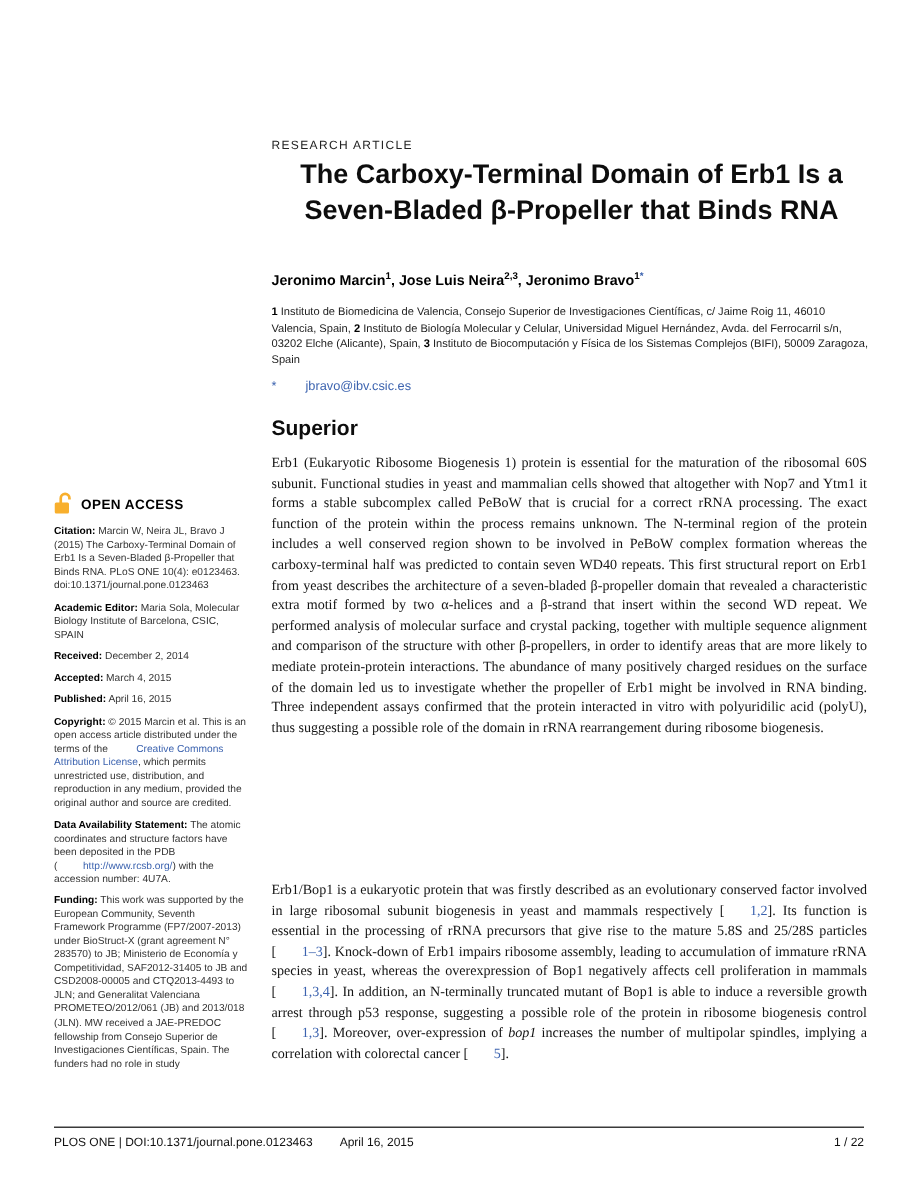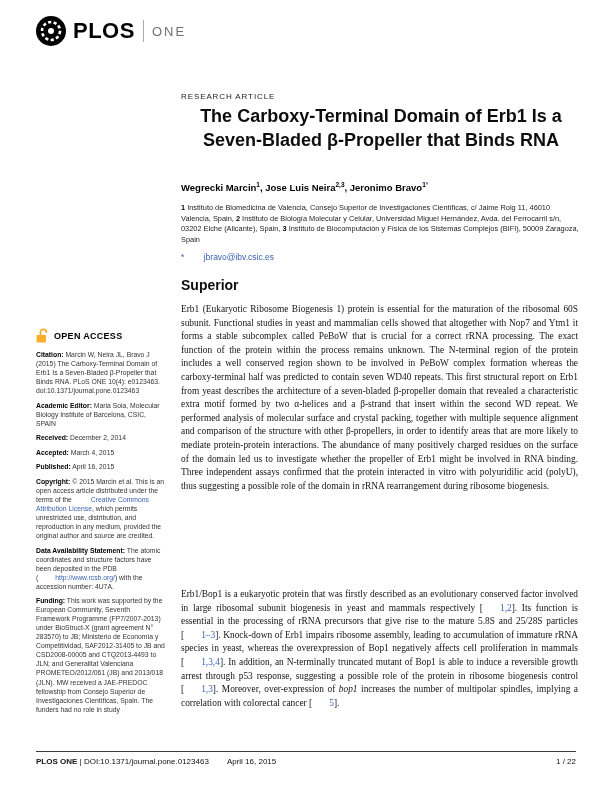--- a/index.html
+++ b/index.html
@@ -38,38 +38,28 @@
   .crossmark-sub { font-size:4.5px; color:#4a7db5; margin-top:1px; }
   .open-access { position:absolute; left:36px; top:328px; display:flex; align-items:center; gap:5px; }
   .open-access-label { font-size:9px; font-weight:bold; letter-spacing:.3px; }
   .side-entries { position:absolute; left:36px; top:350px; width:129px; font-size:6.8px; line-height:1.33; color:#333; }
   .side-entry { margin-bottom:5.5px; }
   .side-entry b { color:#000; }
 
   
   .footer-rule { position:absolute; left:36px; right:36px; top:751px; border-top:1.2px solid #3a3a3a; }
   .page-footer { position:absolute; left:36px; right:36px; top:757px; display:flex; justify-content:space-between; font-size:8px; color:#111; }
-  .footer-left b { font-weight:bold; }
+  .footer-left b { font-weight:normal; }
   .footer-date { margin-left:18px; }
 </style>
 </head>
 <body>
 
 <div class="page">
 
-  <div class="logo">
-    <svg class="logo-circle" width="30" height="30" viewBox="0 0 30 30">
-      <circle cx="15" cy="15" r="15" fill="#000"></circle>
-      <circle cx="15" cy="15" r="9" fill="none" stroke="#fff" stroke-width="2.6" stroke-dasharray="3.2 2.4"></circle>
-      <circle cx="15" cy="15" r="3" fill="#fff"></circle>
-    </svg>
-    <span class="logo-plos">PLOS</span>
-    <span class="logo-divider"></span>
-    <span class="logo-one">ONE</span>
-  </div>
 
 
   <div class="open-access">
     <svg width="13" height="15" viewBox="0 0 13 15">
       <path d="M4.5 7.5 V4.2 a2.9 2.9 0 0 1 5.8 0 V5" fill="none" stroke="#f8af2d" stroke-width="1.8"></path>
       <rect x="0.5" y="7" width="9.5" height="7.4" rx="1" fill="#f8af2d"></rect>
     </svg>
     <span class="open-access-label">OPEN ACCESS</span>
   </div>
 
@@ -79,21 +69,21 @@
       <p class="side-entry"><b>Received:</b> December 2, 2014</p>
       <p class="side-entry"><b>Accepted:</b> March 4, 2015</p>
       <p class="side-entry"><b>Published:</b> April 16, 2015</p>
       <p class="side-entry"><b>Copyright:</b> © 2015 Marcin et al. This is an open access article distributed under the terms of the <span class="link">Creative Commons Attribution License</span>, which permits unrestricted use, distribution, and reproduction in any medium, provided the original author and source are credited.</p>
       <p class="side-entry"><b>Data Availability Statement:</b> The atomic coordinates and structure factors have been deposited in the PDB (<span class="link">http://www.rcsb.org/</span>) with the accession number: 4U7A.</p>
       <p class="side-entry"><b>Funding:</b> This work was supported by the European Community, Seventh Framework Programme (FP7/2007-2013) under BioStruct-X (grant agreement N° 283570) to JB; Ministerio de Economía y Competitividad, SAF2012-31405 to JB and CSD2008-00005 and CTQ2013-4493 to JLN; and Generalitat Valenciana PROMETEO/2012/061 (JB) and 2013/018 (JLN). MW received a JAE-PREDOC fellowship from Consejo Superior de Investigaciones Científicas, Spain. The funders had no role in study</p>
     </div>
 
   <div class="kicker">RESEARCH ARTICLE</div>
   <h1 class="title">The Carboxy-Terminal Domain of Erb1 Is a Seven-Bladed β-Propeller that Binds RNA</h1>
-  <p class="authors" id="authors"><span>Wegrecki Marcin</span><sup>1</sup>, <span>Jose Luis Neira</span><sup>2,3</sup>, <span>Jeronimo Bravo</span><sup>1</sup><sup class="star-link">*</sup></p>
+  <p class="authors" id="authors"><span>Jeronimo Marcin</span><sup>1</sup>, <span>Jose Luis Neira</span><sup>2,3</sup>, <span>Jeronimo Bravo</span><sup>1</sup><sup class="star-link">*</sup></p>
   <p class="affiliations" id="affiliations"><b>1</b><span> Instituto de Biomedicina de Valencia, Consejo Superior de Investigaciones Científicas, c/ Jaime Roig 11, 46010 Valencia, Spain, </span><b>2</b><span> Instituto de Biología Molecular y Celular, Universidad Miguel Hernández, Avda. del Ferrocarril s/n, 03202 Elche (Alicante), Spain, </span><b>3</b><span> Instituto de Biocomputación y Física de los Sistemas Complejos (BIFI), 50009 Zaragoza, Spain</span></p>
   <p class="email-line"><span>*</span> <span class="link">jbravo@ibv.csic.es</span></p>
 
   <section class="section-abstract">
     <h2 class="section-heading">Superior</h2>
     <p class="body-text">Erb1 (Eukaryotic Ribosome Biogenesis 1) protein is essential for the maturation of the ribosomal 60S subunit. Functional studies in yeast and mammalian cells showed that altogether with Nop7 and Ytm1 it forms a stable subcomplex called PeBoW that is crucial for a correct rRNA processing. The exact function of the protein within the process remains unknown. The N-terminal region of the protein includes a well conserved region shown to be involved in PeBoW complex formation whereas the carboxy-terminal half was predicted to contain seven WD40 repeats. This first structural report on Erb1 from yeast describes the architecture of a seven-bladed β-propeller domain that revealed a characteristic extra motif formed by two α-helices and a β-strand that insert within the second WD repeat. We performed analysis of molecular surface and crystal packing, together with multiple sequence alignment and comparison of the structure with other β-propellers, in order to identify areas that are more likely to mediate protein-protein interactions. The abundance of many positively charged residues on the surface of the domain led us to investigate whether the propeller of Erb1 might be involved in RNA binding. Three independent assays confirmed that the protein interacted in vitro with polyuridilic acid (polyU), thus suggesting a possible role of the domain in rRNA rearrangement during ribosome biogenesis.</p>
   </section>
 
   <section class="section-intro">
     <p class="body-text" id="intro-text">Erb1/Bop1 is a eukaryotic protein that was firstly described as an evolutionary conserved factor involved in large ribosomal subunit biogenesis in yeast and mammals respectively [<span class="link">1,2</span>]. Its function is essential in the processing of rRNA precursors that give rise to the mature 5.8S and 25/28S particles [<span class="link">1–3</span>]. Knock-down of Erb1 impairs ribosome assembly, leading to accumulation of immature rRNA species in yeast, whereas the overexpression of Bop1 negatively affects cell proliferation in mammals [<span class="link">1,3,4</span>]. In addition, an N-terminally truncated mutant of Bop1 is able to induce a reversible growth arrest through p53 response, suggesting a possible role of the protein in ribosome biogenesis control [<span class="link">1,3</span>]. Moreover, over-expression of <em>bop1</em> increases the number of multipolar spindles, implying a correlation with colorectal cancer [<span class="link">5</span>].</p>

